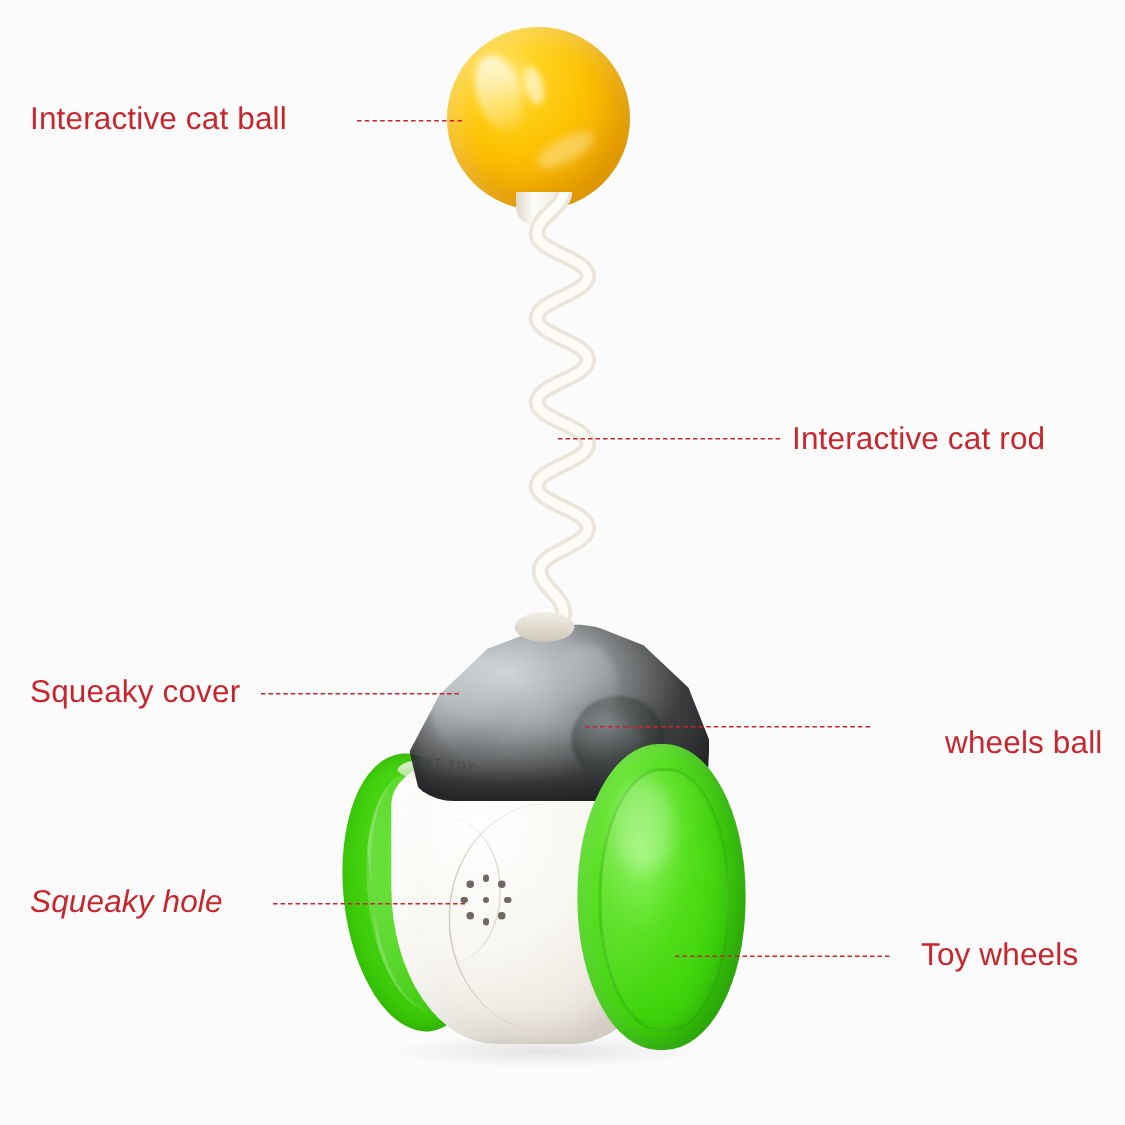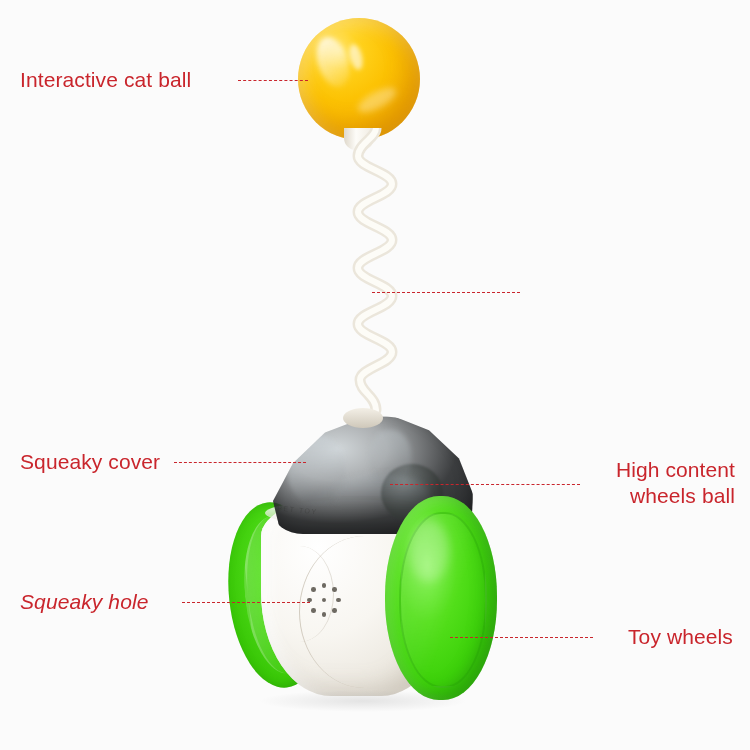--- a/index.html
+++ b/index.html
@@ -375,29 +375,30 @@
       <div id="wheel-right-hi"></div>
     </div>
   </div>
 
   <div id="ground-shadow"></div>
 
   <div class="label" style="left:20px; top:67px;">Interactive cat ball</div>
   <div class="leader" style="left:238px; top:80px; width:70px;"></div>
 
   <div class="leader" style="left:372px; top:292px; width:148px;"></div>
+  <div class="label" style="left:528px; top:280px;">Interactive cat rod</div>
 
   <div class="label" style="left:20px; top:449px;">Squeaky cover</div>
   <div class="leader" style="left:174px; top:462px; width:132px;"></div>
 
   <div class="leader" style="left:390px; top:484px; width:190px;"></div>
   <div class="label two-line" style="left:560px; top:457px; width:175px;">
-    <span>High content</span><br>
+    <br>
     <span>wheels ball</span>
   </div>
 
   <div class="label" style="left:20px; top:589px;font-style:italic;">Squeaky hole</div>
   <div class="leader" style="left:182px; top:602px; width:128px;"></div>
 
   <div class="leader" style="left:450px; top:637px; width:143px;"></div>
-  <div class="label" style="left:628px; top:624px;">Toy wheels</div>
+  <div class="label" style="left:614px; top:624px;">Toy wheels</div>
 
 </div>
 
 </body></html>

